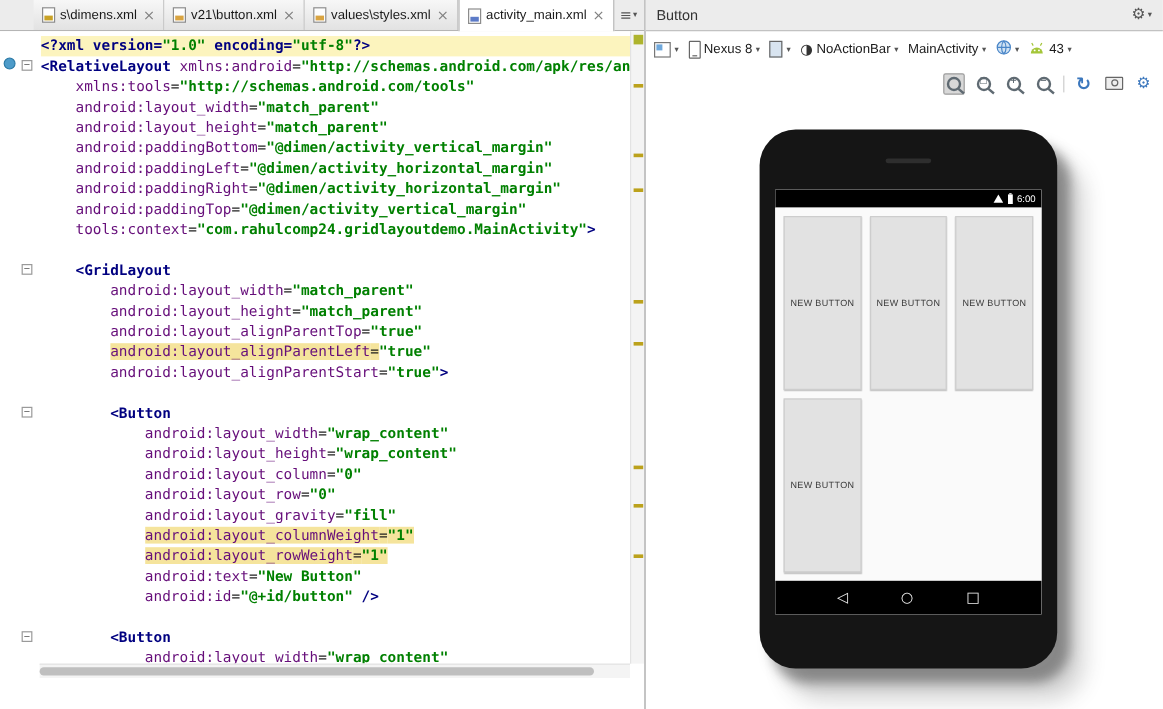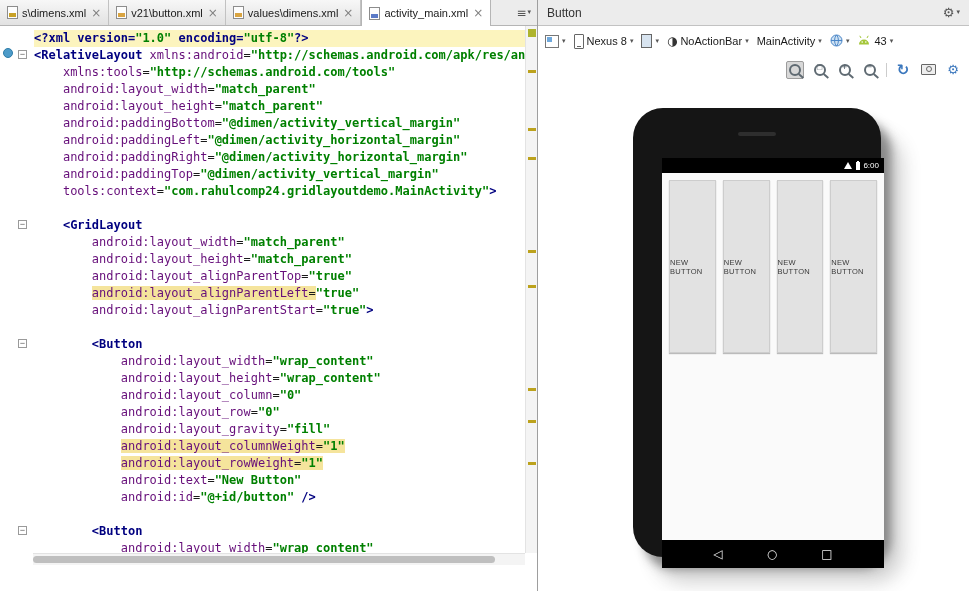--- a/index.html
+++ b/index.html
@@ -4,21 +4,21 @@
 <style>
   html,body{margin:0;padding:0;}
   body{width:969px;height:591px;overflow:hidden;font-family:"Liberation Sans",sans-serif;background:#fff;position:relative;
        --tag:#000080;--attribute:#660E7A;--value:#008000;--caret-line:#FCF4BE;--search-highlight:#F5E49C;--accent-blue:#3B77BD;}
   .uni{font-family:"DejaVu Sans",sans-serif;}
   .app{position:absolute;inset:0;}
 
   
   .editor-pane{position:absolute;left:0;top:0;width:537px;height:591px;}
   .tabbar{position:absolute;left:0;top:0;right:0;height:26px;background:#ECECEC;border-bottom:1px solid #B5B5B5;box-sizing:border-box;display:flex;align-items:stretch;}
-  .tabs{display:flex;align-items:stretch;}
+  .tabs{display:flex;align-items:stretch;margin-left:28px;}
   .tab{display:flex;align-items:center;padding:0 7px;font-size:11px;color:#1a1a1a;border-right:1px solid #C2C2C2;background:linear-gradient(#F7F7F7,#E2E2E2);white-space:nowrap;}
   .tab.active{background:#FFFFFF;margin-bottom:-1px;border-right:1px solid #B5B5B5;border-left:1px solid #B5B5B5;position:relative;z-index:2;}
   .file-icon{width:9px;height:11px;background:#FDFDFD;border:1px solid #8C8C8C;margin-right:4px;position:relative;flex:0 0 auto;}
   .file-icon i{position:absolute;left:1px;right:1px;bottom:1px;height:4px;display:block;}
   .tab-close{margin-left:5px;color:#808080;font-size:12px;line-height:1;}
   .tab-extra{margin-left:auto;display:flex;align-items:center;padding-right:6px;}
   .tab-list-icon{font-size:12px;color:#555;display:flex;align-items:center;gap:1px;}
   .caret{font-size:7px;color:#555;line-height:1;}
 
   .editor-body{position:absolute;top:26px;left:0;right:0;bottom:26px;background:#fff;overflow:hidden;}
@@ -67,26 +67,26 @@
   .refresh{color:var(--accent-blue);font-size:15px;font-weight:bold;}
   .camera{width:13px;height:9px;border:1px solid #666;border-radius:1px;position:relative;background:#EEE;}
   .camera::after{content:"";position:absolute;left:4px;top:1px;width:4px;height:4px;border:1px solid #666;border-radius:50%;}
   .gear-blue{color:var(--accent-blue);font-size:13px;}
   .vsep{width:1px;height:14px;background:#CCC;}
 
   
   .phone{position:absolute;left:95px;top:108px;width:248px;height:449px;background:#151515;border-radius:30px;
          box-shadow:10px 12px 10px rgba(60,60,60,.5),22px 26px 18px rgba(60,60,60,.22);}
   .phone::before{content:"";position:absolute;top:24px;left:50%;transform:translateX(-50%);width:38px;height:4px;border-radius:2px;background:#2E2E2E;}
-  .screen{position:absolute;left:13px;top:50px;width:222px;height:410px;background:#FFF;overflow:hidden;margin-left:16px;}
+  .screen{position:absolute;left:13px;top:50px;width:222px;height:354px;background:#FFF;overflow:hidden;}
   .statusbar{height:15px;background:#000;display:flex;align-items:center;justify-content:flex-end;gap:3px;padding:0 5px;color:#FFF;font-size:8px;box-sizing:border-box;}
   .wifi{width:0;height:0;border-left:4px solid transparent;border-right:4px solid transparent;border-bottom:7px solid #FFF;}
   .battery{width:4px;height:8px;background:#FFF;position:relative;margin-left:1px;}
   .battery::before{content:"";position:absolute;top:-1px;left:1px;width:2px;height:1px;background:#FFF;}
-  .scontent{position:absolute;top:15px;bottom:28px;left:0;right:0;background:#FAFAFA;display:grid;grid-template-columns:1fr 1fr 1fr 1fr;grid-template-rows:1fr 1fr;gap:7px;padding:7px;box-sizing:border-box;}
+  .scontent{position:absolute;top:15px;bottom:28px;left:0;right:0;background:#FAFAFA;display:grid;grid-template-columns:1fr 1fr 1fr;grid-template-rows:1fr 1fr;gap:7px;padding:7px;box-sizing:border-box;}
   .abtn{background:#E2E2E2;border:1px solid #CDCDCD;box-shadow:0 1px 1px rgba(0,0,0,.25);display:flex;align-items:center;justify-content:center;font-size:7.5px;color:#3A3A3A;letter-spacing:.3px;}
   .navbar{position:absolute;bottom:0;left:0;right:0;height:28px;background:#000;display:flex;align-items:center;justify-content:center;gap:44px;color:#EDEDED;font-size:12px;}
 </style>
 </head>
 <body>
 
 <div class="app">
 
   <div class="editor-pane">
     <div class="tabbar">
@@ -102,21 +102,21 @@
             <span class="file-icon">
               <i style="background: rgb(217, 164, 65);"></i>
             </span>
             <span>v21\button.xml</span>
             <span class="tab-close uni">×</span>
           </div>
           <div class="tab">
             <span class="file-icon">
               <i style="background: rgb(217, 164, 65);"></i>
             </span>
-            <span>values\dimens.xml</span>
+            <span>values\styles.xml</span>
             <span class="tab-close uni">×</span>
           </div>
           <div class="tab active">
             <span class="file-icon">
               <i style="background: rgb(91, 122, 199);"></i>
             </span>
             <span>activity_main.xml</span>
             <span class="tab-close uni">×</span>
           </div>
         </div>

